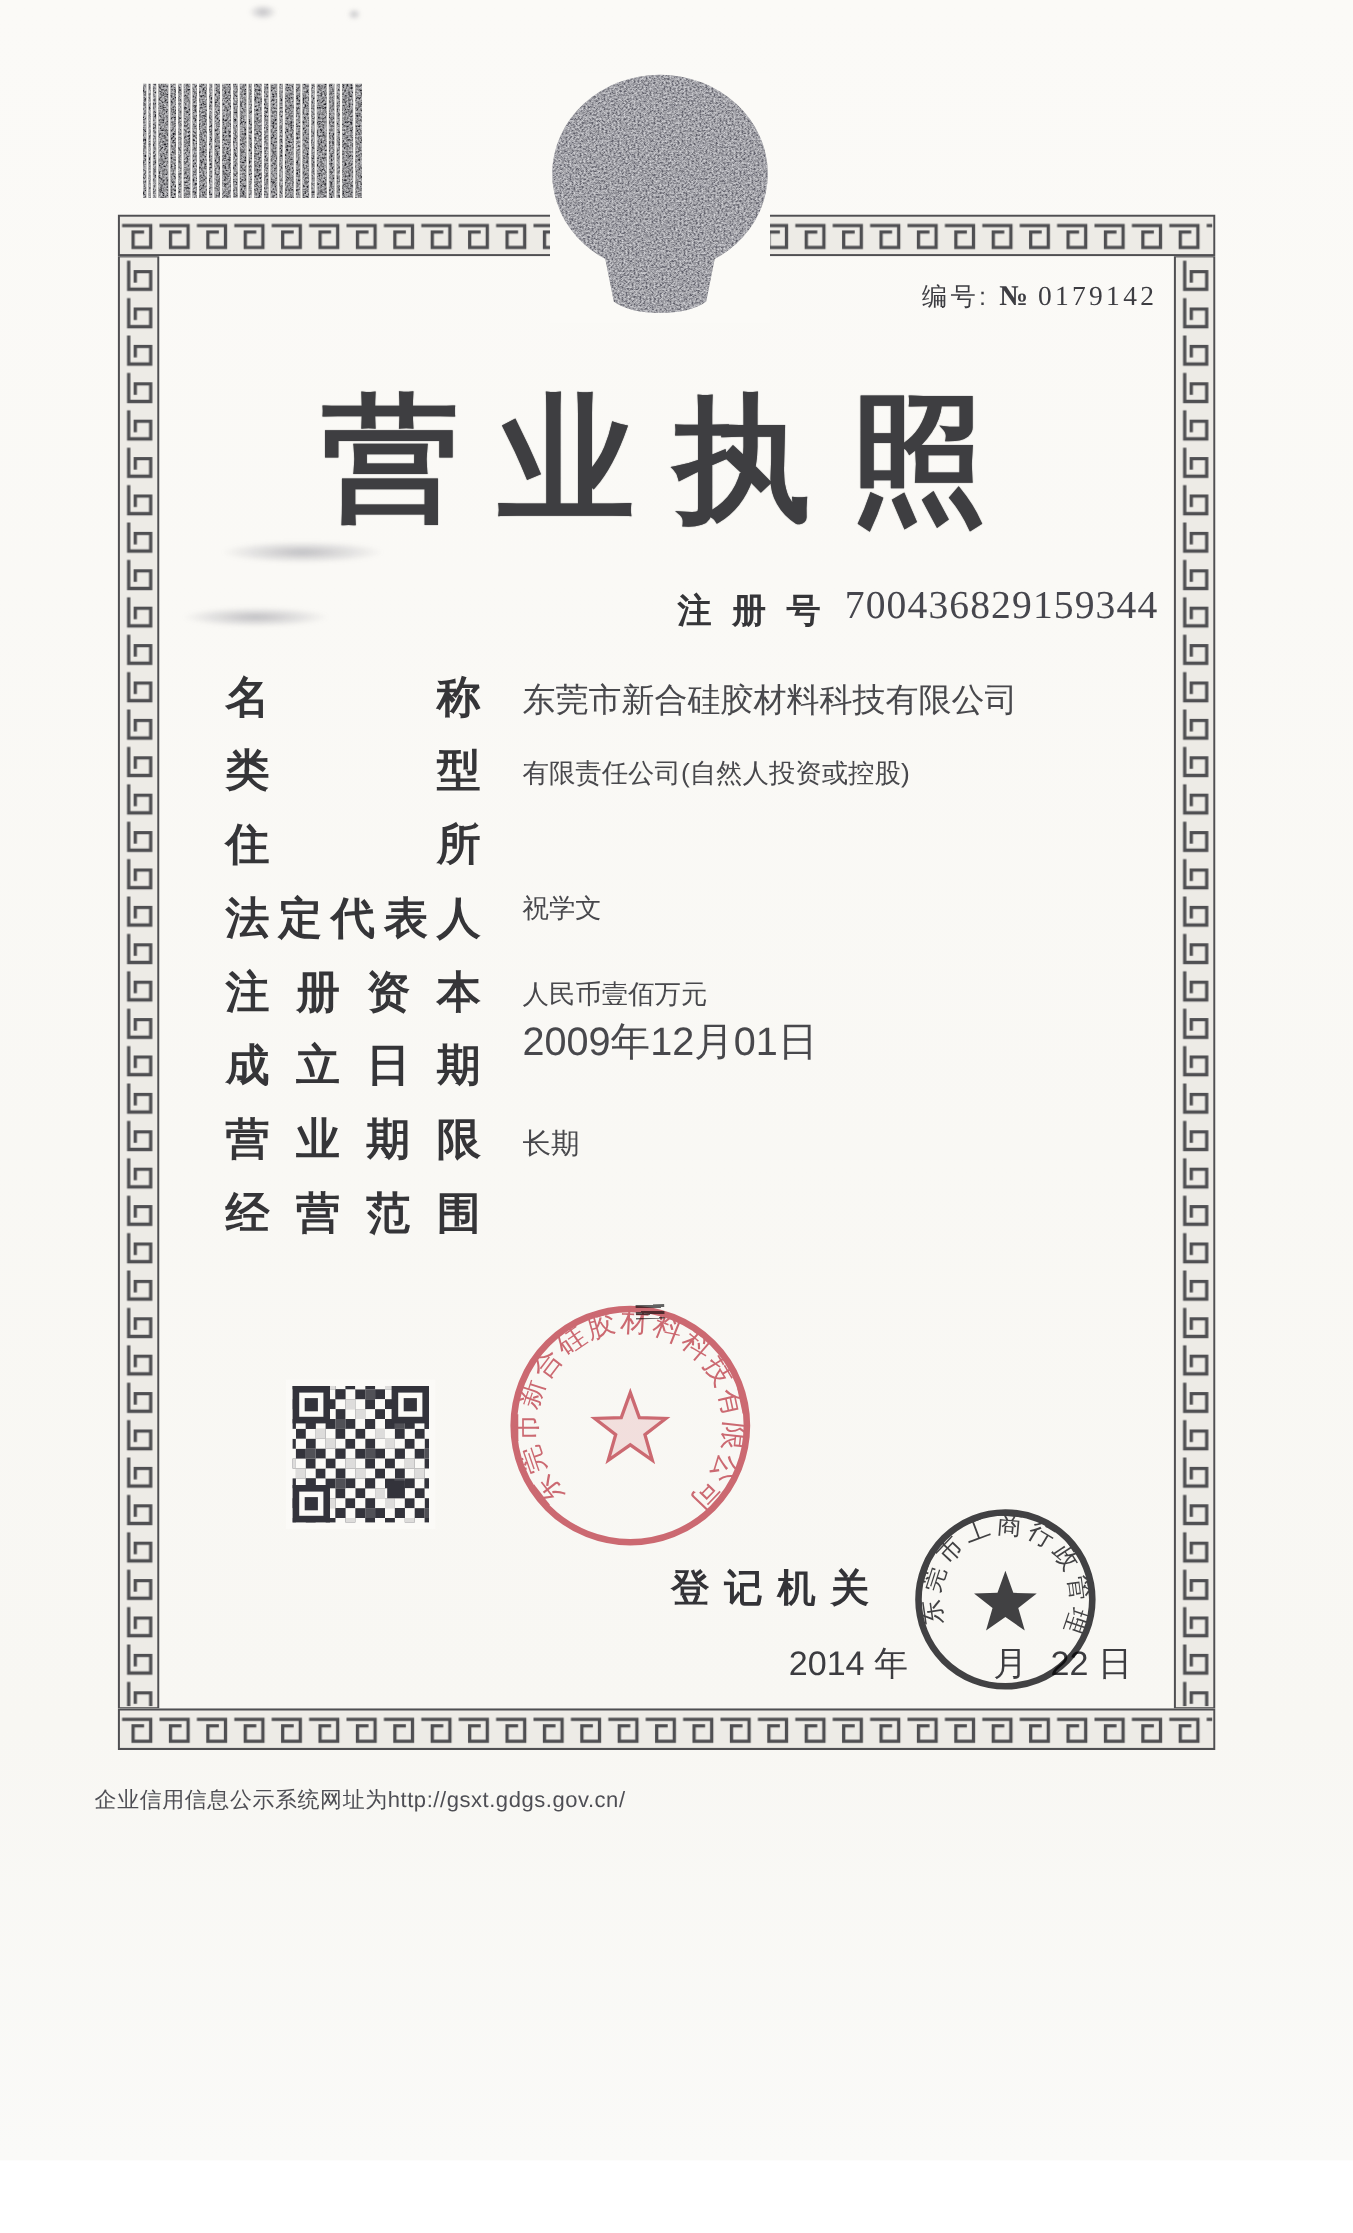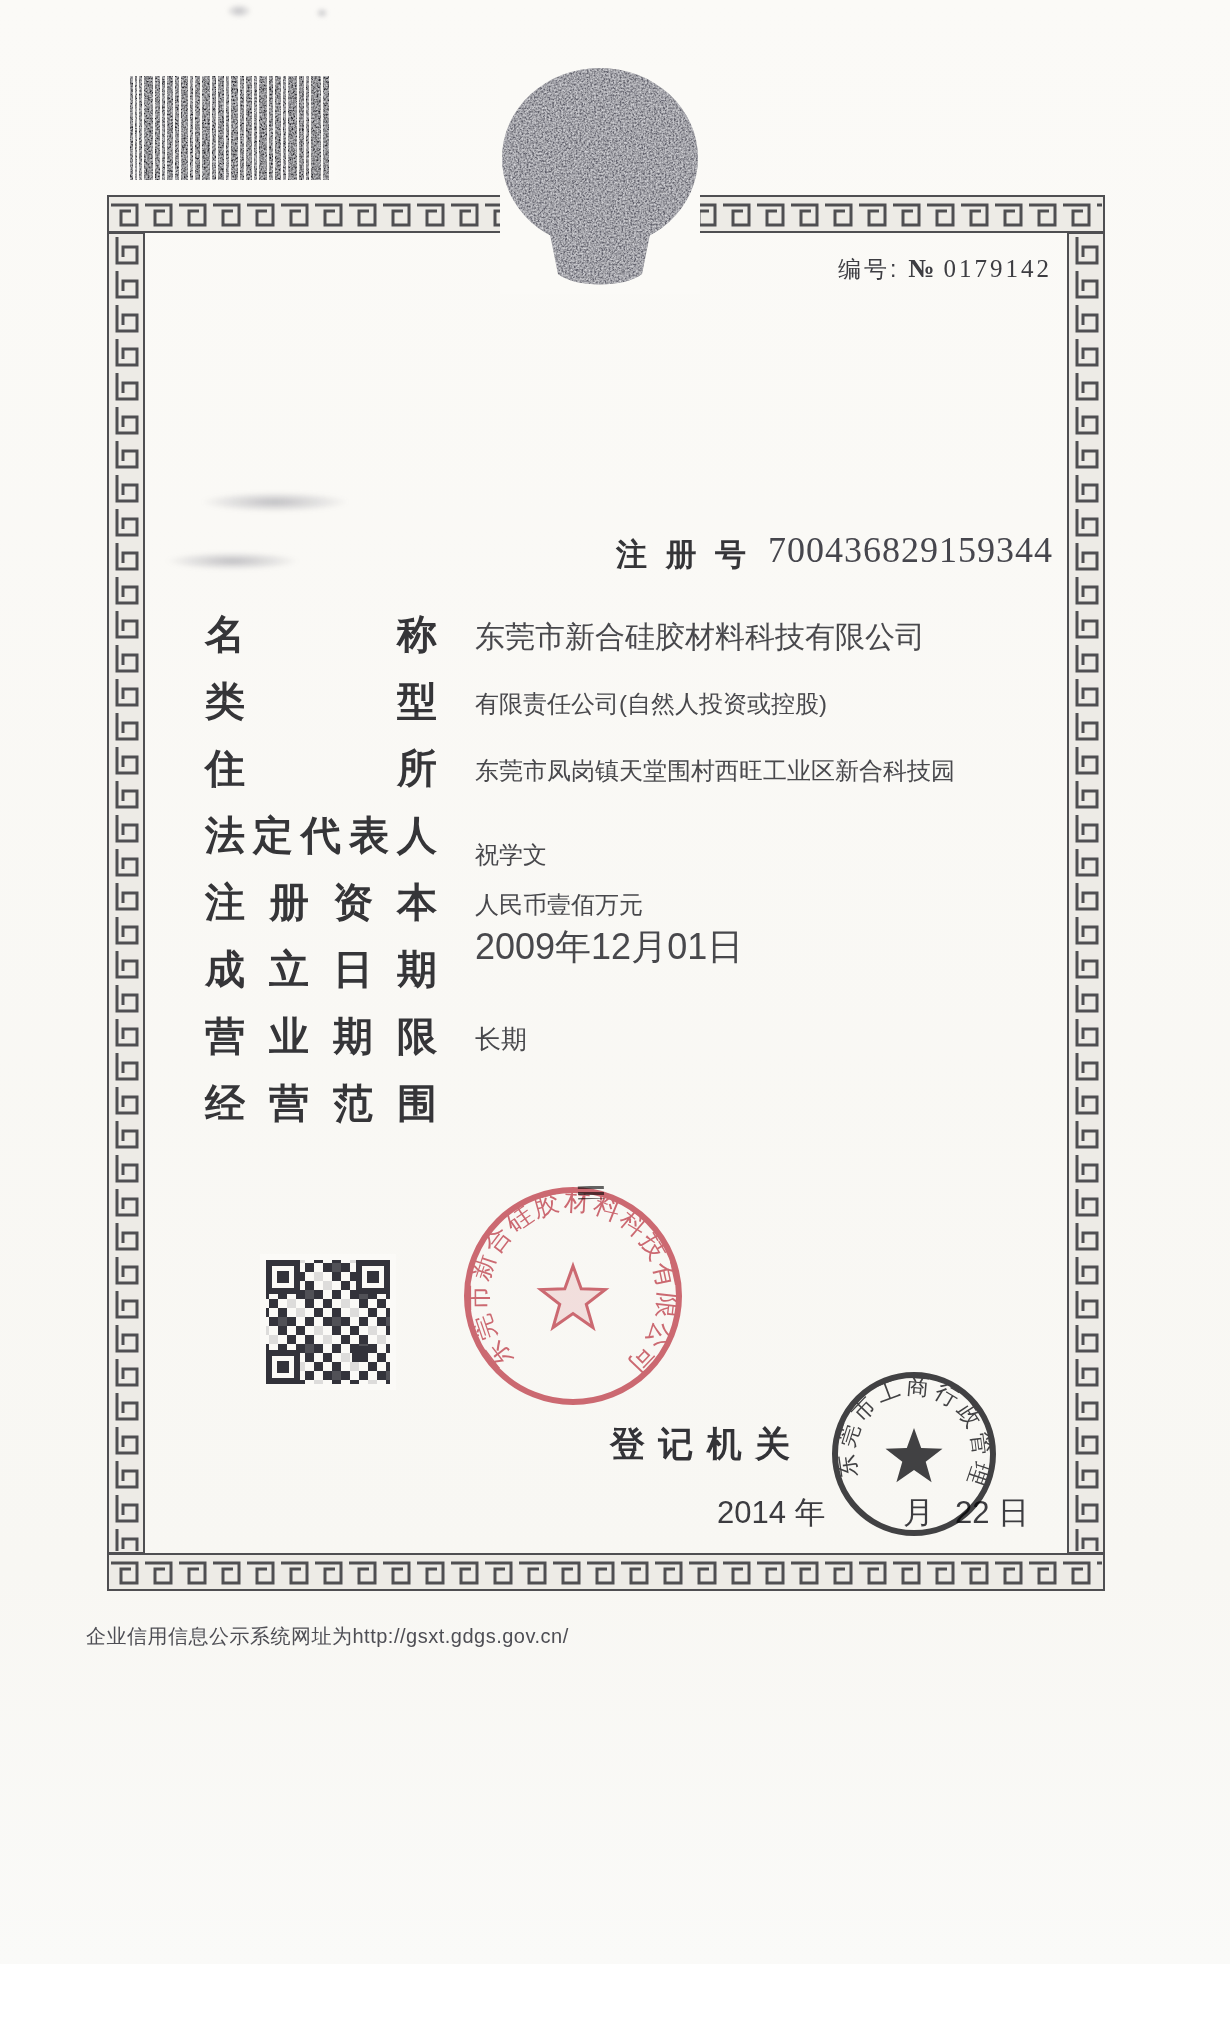--- a/index.html
+++ b/index.html
@@ -134,20 +134,21 @@
       <path d="M50,168 C70,184 130,184 150,168 L142,208 C124,222 76,222 58,208 Z"></path>
     </g>
   </svg>
 
   <div class="abs serial">
     <span class="lbl">编号:</span>
     <span class="numero">№</span>
     <span class="num">0179142</span>
   </div>
 
+  <div class="abs title">营业执照</div>
 
   <div class="jlabel reglbl" style="left:616px;top:535px;width:130px;font-size:31px;line-height:40px;position:absolute">
       <span>注</span>
       <span>册</span>
       <span>号</span>
     </div>
   <div class="abs regnum">700436829159344</div>
 
   <div class="jlabel" style="top:612px">
       <span>名</span>
@@ -158,30 +159,29 @@
   <div class="jlabel" style="top:679px">
       <span>类</span>
       <span>型</span>
     </div>
   <div class="fvalue" style="top:687px">有限责任公司(自然人投资或控股)</div>
 
   <div class="jlabel" style="top:746px">
       <span>住</span>
       <span>所</span>
     </div>
-  <div class="fvalue" style="top:754px">东莞市凤岗镇天堂围村西旺工业区新合科技园</div>
 
   <div class="jlabel" style="top:813px">
       <span>法</span>
       <span>定</span>
       <span>代</span>
       <span>表</span>
       <span>人</span>
     </div>
-  <div class="fvalue" style="top:838px">祝学文</div>
+  <div class="fvalue" style="top:810px">祝学文</div>
 
   <div class="jlabel" style="top:880px">
       <span>注</span>
       <span>册</span>
       <span>资</span>
       <span>本</span>
     </div>
   <div class="fvalue" style="top:888px">人民币壹佰万元</div>
 
   <div class="jlabel" style="top:947px">

